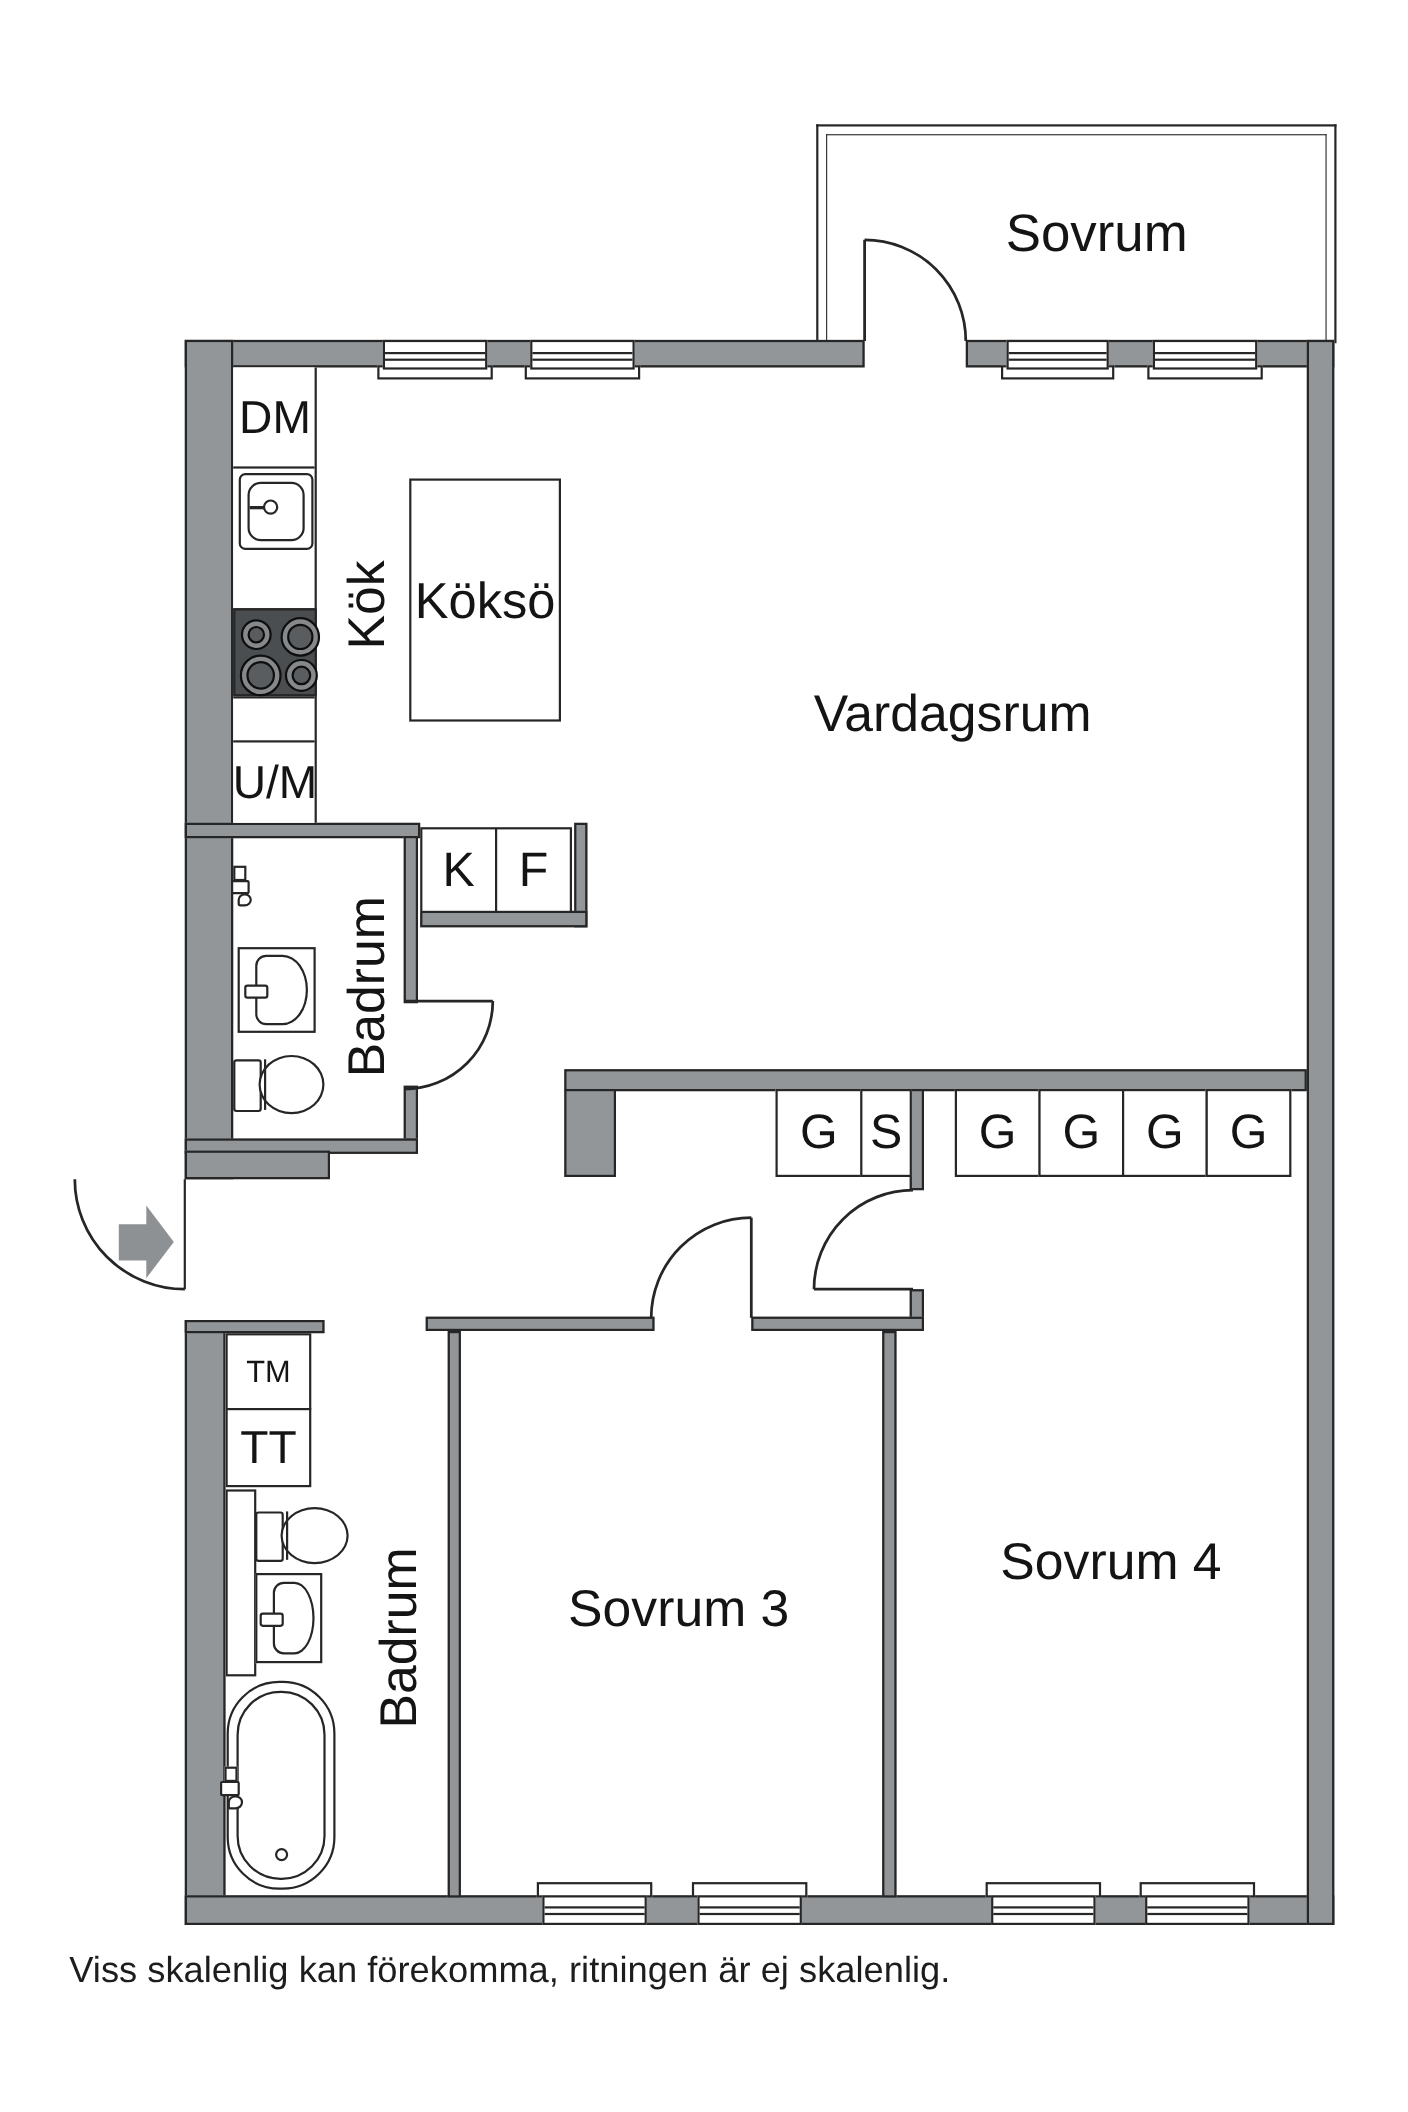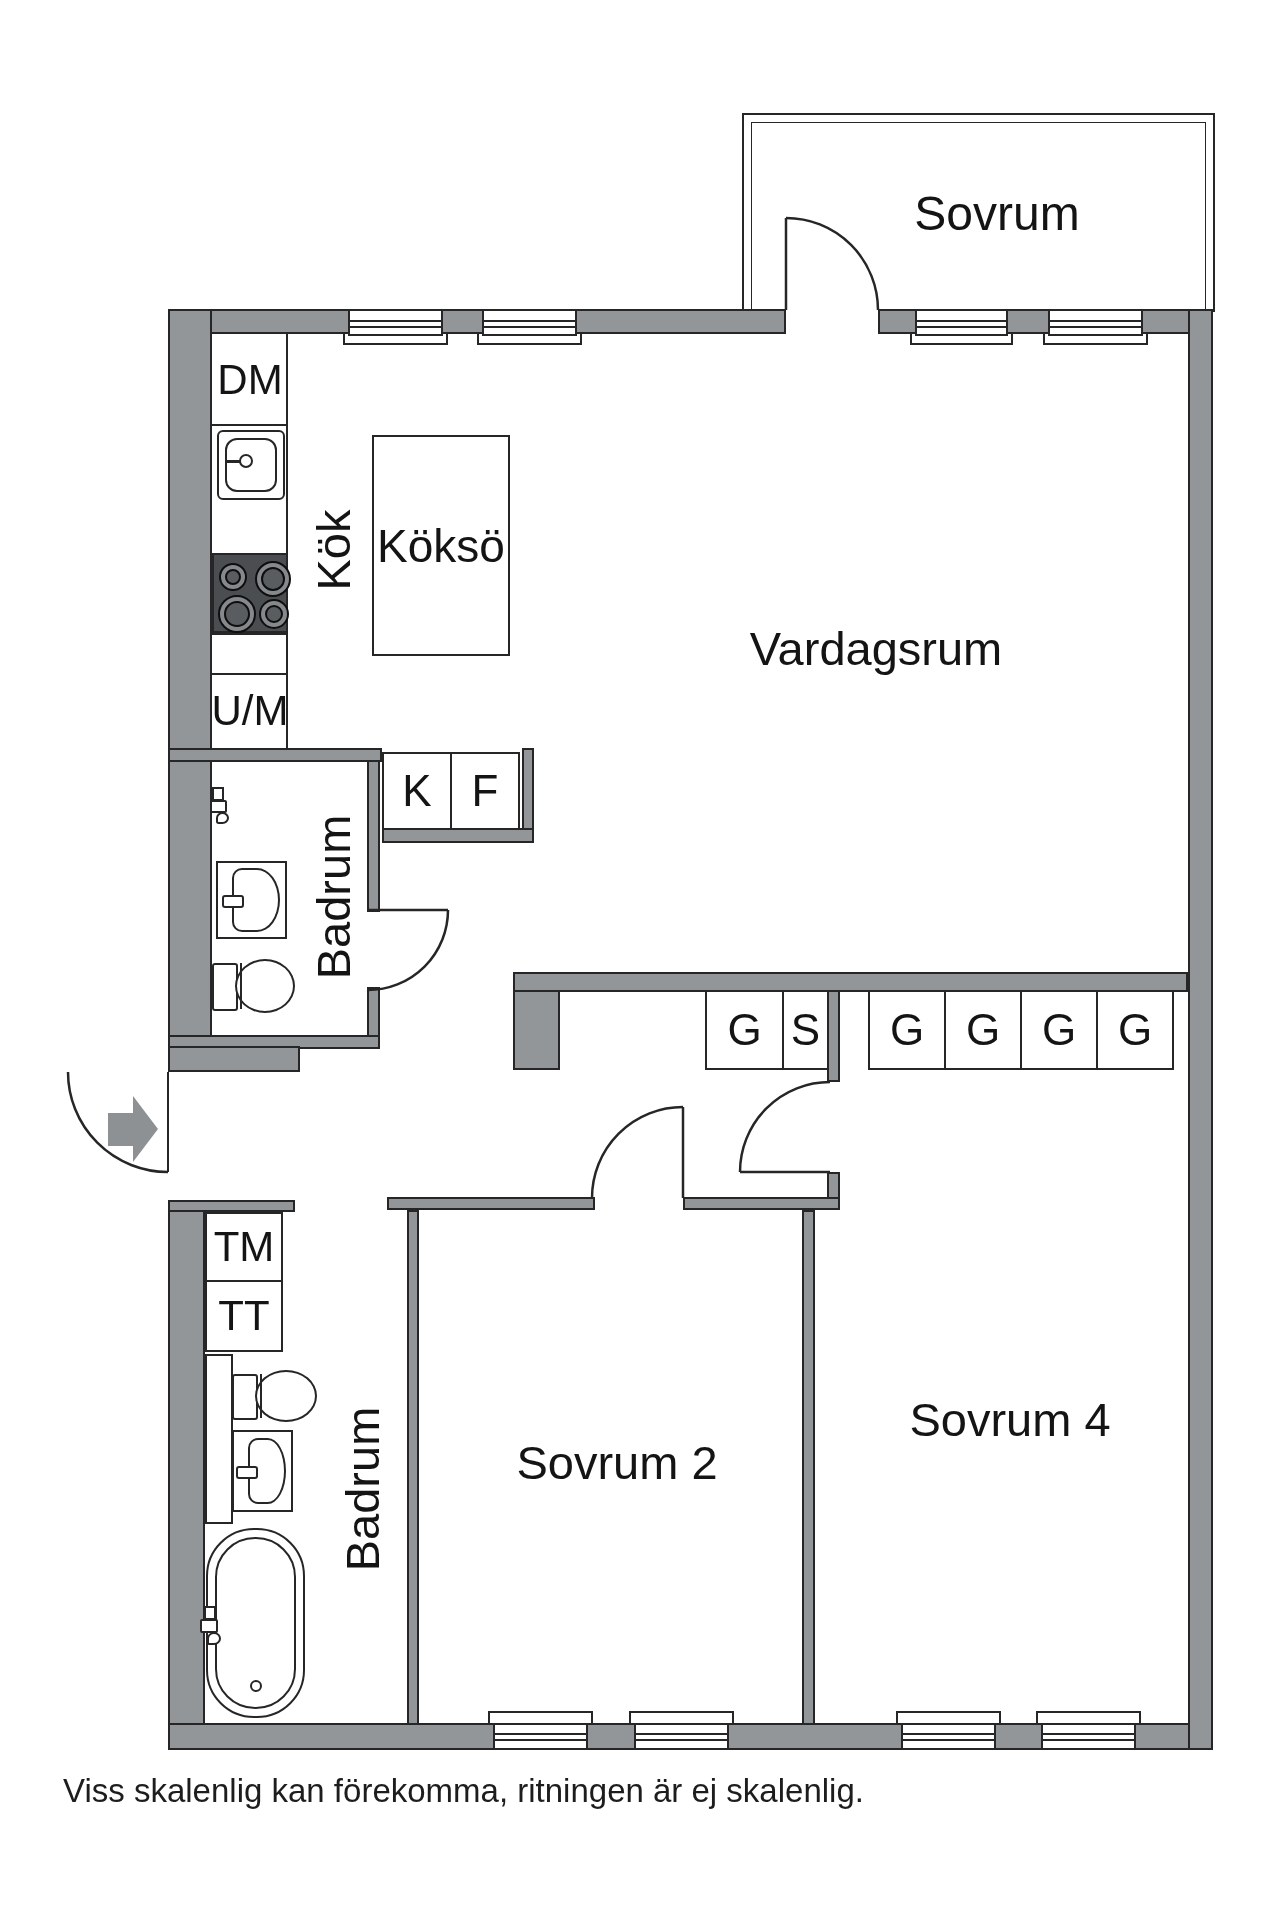--- a/index.html
+++ b/index.html
@@ -125,21 +125,21 @@
 <div class="abs z3 lbl" style="left:212px;top:673px;width:76px;height:75px;display:flex;align-items:center;justify-content:center;font-size:42px;">U/M</div>
 <div class="room-lbl vert" style="left:333px;top:550px;">Kök</div>
 
 <div class="abs box z2" style="left:372px;top:435px;width:138px;height:221px;">
   <span class="lbl" style="font-size:46px;">Köksö</span>
 </div>
 
 <div class="abs box z2 lbl" style="left:382px;top:752px;width:70px;height:78px;">K</div>
 <div class="abs box z2 lbl" style="left:450px;top:752px;width:70px;height:78px;">F</div>
 
-<div class="room-lbl" style="left:866px;top:648px;margin-left:10px;">Vardagsrum</div>
+<div class="room-lbl" style="left:866px;top:648px;">Vardagsrum</div>
 
 <div class="abs z3" style="left:210px;top:787px;width:22px;height:38px;">
   <div class="abs" style="left:2px;top:0;width:12px;height:14px;border:2px solid var(--line);background:#fff;"></div>
   <div class="abs" style="left:0;top:13px;width:17px;height:13px;border:2px solid var(--line);background:#fff;border-radius:2px;"></div>
   <div class="abs" style="left:6px;top:25px;width:13px;height:12px;border:2px solid var(--line);background:#fff;border-radius:50% 50% 50% 20%;"></div>
 </div>
 <div class="abs z3 fixture" style="left:216px;top:861px;width:71px;height:78px;">
   <div class="basin" style="left:14px;top:5px;right:5px;bottom:5px;"></div>
   <div class="faucet" style="left:4px;top:32px;width:18px;height:9px;"></div>
 </div>
@@ -149,21 +149,21 @@
 <div class="room-lbl vert" style="left:333px;top:897px;">Badrum</div>
 
 <div class="abs box z2 lbl" style="left:705px;top:990px;width:79px;height:80px;">G</div>
 <div class="abs box z2 lbl" style="left:782px;top:990px;width:47px;height:80px;">S</div>
 
 <div class="abs box z2 lbl" style="left:868px;top:990px;width:78px;height:80px;">G</div>
 <div class="abs box z2 lbl" style="left:944px;top:990px;width:78px;height:80px;">G</div>
 <div class="abs box z2 lbl" style="left:1020px;top:990px;width:78px;height:80px;">G</div>
 <div class="abs box z2 lbl" style="left:1096px;top:990px;width:78px;height:80px;">G</div>
 
-<div class="abs box z2 lbl" style="left:205px;top:1212px;width:78px;height:70px;font-size:42px;">TM</div>
+<div class="abs box z2 lbl" style="left:205px;top:1212px;width:78px;height:70px;font-size:28px;">TM</div>
 <div class="abs box z2 lbl" style="left:205px;top:1280px;width:78px;height:72px;font-size:42px;">TT</div>
 <div class="abs fixture z2" style="left:205px;top:1354px;width:28px;height:170px;"></div>
 <div class="abs z3 fixture" style="left:232px;top:1374px;width:26px;height:46px;border-radius:3px;"></div>
 <div class="abs z4 fixture" style="left:255px;top:1370px;width:62px;height:52px;border-radius:50%;"></div>
 <div class="abs z4" style="left:260px;top:1374px;width:2px;height:44px;background:var(--line);"></div>
 <div class="abs z3 fixture" style="left:232px;top:1430px;width:61px;height:82px;">
   <div class="basin" style="left:14px;top:6px;right:5px;bottom:6px;"></div>
   <div class="faucet" style="left:2px;top:34px;width:18px;height:9px;"></div>
 </div>
 
@@ -171,21 +171,21 @@
   <div class="abs" style="left:7px;top:7px;right:7px;bottom:7px;border:2px solid var(--line);border-radius:40px;"></div>
   <div class="abs" style="left:42px;top:150px;width:12px;height:12px;border:2px solid var(--line);border-radius:50%;background:#fff;"></div>
 </div>
 <div class="abs z4" style="left:200px;top:1606px;width:24px;height:42px;">
   <div class="abs" style="left:4px;top:0;width:12px;height:14px;border:2px solid var(--line);background:#fff;"></div>
   <div class="abs" style="left:0;top:13px;width:18px;height:14px;border:2px solid var(--line);background:#fff;border-radius:2px;"></div>
   <div class="abs" style="left:7px;top:26px;width:14px;height:13px;border:2px solid var(--line);background:#fff;border-radius:50% 50% 50% 20%;"></div>
 </div>
 <div class="room-lbl vert" style="left:362px;top:1489px;">Badrum</div>
 
-<div class="room-lbl" style="left:617px;top:1462px;">Sovrum 2</div>
+<div class="room-lbl" style="left:617px;top:1462px;">Sovrum 3</div>
 <div class="room-lbl" style="left:1010px;top:1419px;">Sovrum 4</div>
 
 <svg width="1280" height="1920" viewBox="0 0 1280 1920">
   <g stroke="#262626" stroke-width="2.5" fill="none">
 
     <path d="M786 310 L786 218"></path>
     <path d="M786 218 A92 92 0 0 1 878 310"></path>
 
     <path d="M368 910 L448 910"></path>
     <path d="M448 910 A80 80 0 0 1 368 990"></path>

